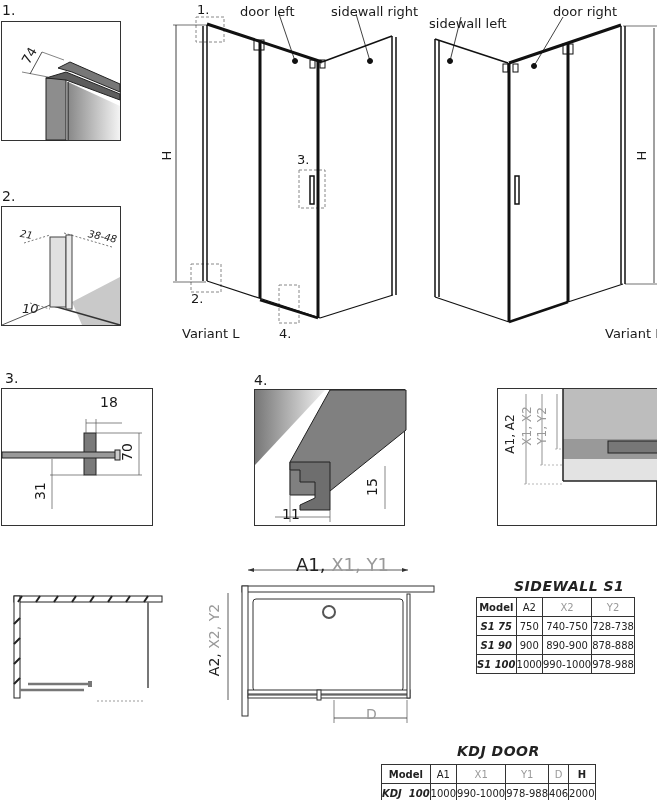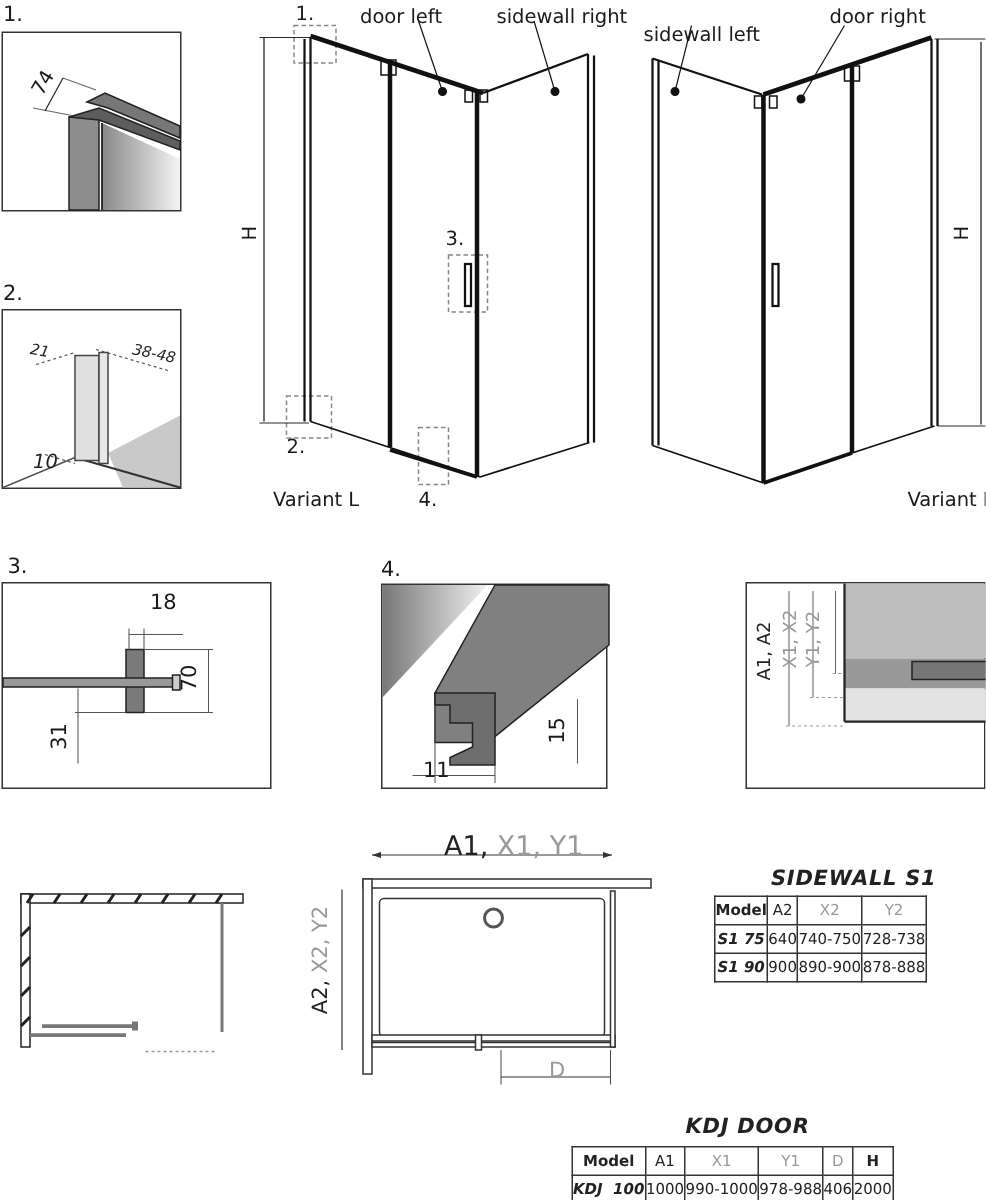--- a/index.html
+++ b/index.html
@@ -142,21 +142,21 @@
     <rect x="103" y="64" width="5" height="8" stroke-width="1"></rect>
     <rect x="153" y="44" width="10" height="10" stroke-width="1"></rect>
   </g>
 </svg>
 <div class="abs lbl" style="left:429px;top:16px;">sidewall left</div>
 <div class="abs lbl" style="left:553px;top:4px;">door right</div>
 <div class="abs lbl" style="left:637px;top:148px;transform:rotate(-90deg);">H</div>
 <div class="abs lbl" style="left:605px;top:326px;">Variant R</div>
 
 <div class="abs num" style="left:5px;top:370px;">3.</div>
-<div class="abs box" style="left:1px;top:388px;width:180px;height:138px;">
+<div class="abs box" style="left:1px;top:388px;width:152px;height:138px;">
   <svg width="152" height="138">
     <rect x="82" y="44" width="12" height="42" fill="#7a7a7a" stroke="#222"></rect>
     <rect x="0" y="63" width="116" height="6" fill="#999" stroke="#222" stroke-width="1"></rect>
     <rect x="113" y="61" width="5" height="10" fill="#ccc" stroke="#222"></rect>
     <line x1="84" y1="30" x2="84" y2="44" stroke="#555" stroke-width="0.7"></line>
     <line x1="94" y1="30" x2="94" y2="44" stroke="#555" stroke-width="0.7"></line>
     <line x1="84" y1="34" x2="120" y2="34" stroke="#555" stroke-width="0.7"></line>
     <line x1="94" y1="44" x2="140" y2="44" stroke="#555" stroke-width="0.7"></line>
     <line x1="94" y1="86" x2="140" y2="86" stroke="#555" stroke-width="0.7"></line>
     <line x1="137" y1="44" x2="137" y2="86" stroke="#555" stroke-width="0.7"></line>
@@ -258,29 +258,35 @@
 <table class="spec abs" style="left:476px;top:597px;">
   <tbody>
       <tr>
     <th>Model</th>
     <td>A2</td>
     <td class="gray">X2</td>
     <td class="gray">Y2</td>
   </tr>
   <tr>
     <td class="model">S1 75</td>
-    <td>640</td>
+    <td>750</td>
     <td>740-750</td>
     <td>728-738</td>
   </tr>
   <tr>
     <td class="model">S1 90</td>
     <td>900</td>
     <td>890-900</td>
     <td>878-888</td>
+  </tr>
+  <tr>
+    <td class="model">S1 100</td>
+    <td>1000</td>
+    <td>990-1000</td>
+    <td>978-988</td>
   </tr>
 </tbody>
   </table>
 
 <div class="abs ttl" style="left:457px;top:743px;">KDJ DOOR</div>
 <table class="spec abs" style="left:381px;top:764px;">
   <tbody>
       <tr>
     <th style="width:46px;">Model</th>
     <td>A1</td>

